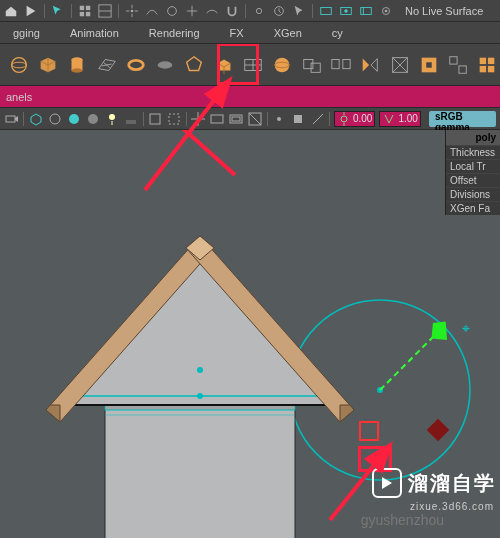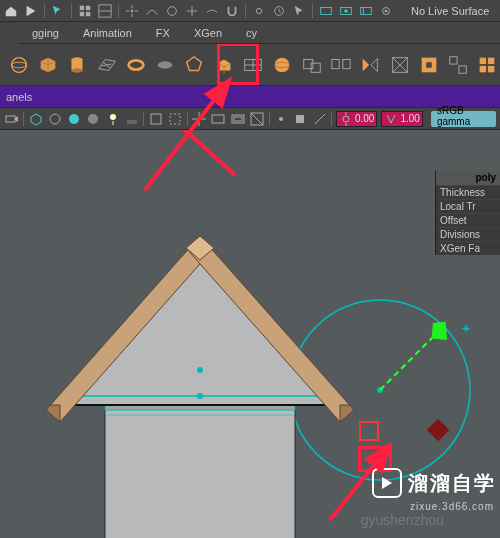--- a/index.html
+++ b/index.html
@@ -2,49 +2,49 @@
 <html><head>
 <meta charset="utf-8">
 <style>
   * { box-sizing: border-box; margin: 0; padding: 0; font-family: Arial, sans-serif; }
   body { background: #444; width: 500px; height: 538px; overflow: hidden; position: relative; color: #ccc; font-size: 11px; }
   .topbar { height: 22px; background: #444; border-bottom: 1px solid #2a2a2a; display: flex; align-items: center; padding: 0 4px; gap: 6px; }
   .topbar .sep { width:1px; height:14px; background:#666; }
   .i-sm { width:14px; height:14px; display:inline-flex; align-items:center; justify-content:center; color:#aaa; }
   .i-sm svg { width:14px; height:14px; }
   .cyan { color:#4cc; }
-  .live { color:#ccc; font-size:11px; margin-left:12px; }
-  .menubar { height: 22px; background:#444; border-bottom:1px solid #2a2a2a; display:flex; align-items:center; gap:2px; padding-left:2px;margin-left:19px;}
+  .live { color:#ccc; font-size:11px; margin-left:6px; }
+  .menubar { height: 22px; background:#444; border-bottom:1px solid #2a2a2a; display:flex; align-items:center; gap:8px; padding-left:2px;}
   .menubar .tab { padding:4px 10px 3px; color:#ccc; font-size:11px; border:1px solid transparent; border-radius:2px 2px 0 0; cursor:pointer; }
   .shelf { height: 42px; background:#444; border-bottom:1px solid #2a2a2a; display:flex; align-items:center; gap:4px; padding-left:6px; position:relative; overflow:hidden;}
   .shelf .btn { width:30px; height:30px; display:flex; align-items:center; justify-content:center; cursor:pointer; border-radius:2px; position:relative;}
   .shelf svg { width:22px; height:22px; }
   .hire { position:absolute; border:3px solid #ff2040; pointer-events:none; }
-  .panels { height: 22px; background:#4c1d95; border-bottom:1px solid #2a2a2a; display:flex; align-items:center; padding:0 6px; color:#ccc; font-size:11px;}
+  .panels { height: 22px; background:#be185d; border-bottom:1px solid #2a2a2a; display:flex; align-items:center; padding:0 6px; color:#ccc; font-size:11px;}
   .panelbar { height: 22px; background:#444; border-bottom:1px solid #2a2a2a; display:flex; align-items:center; gap:4px; padding:0 4px;}
   .panelbar .sm { width:18px; height:18px; display:flex; align-items:center; justify-content:center; cursor:pointer; }
   .panelbar svg { width:14px; height:14px;}
   .numbox { display:flex; align-items:center; gap:2px; background:#be185d; border:1px solid #222; height:16px; padding:0 2px;justify-content:center;}
   .numbox span { font-size:10px; color:#ddd; }
   .viewport { position:absolute; left:0; right:0; top:130px; bottom:0; background:#555b5d; overflow:hidden;}
   
-  .chbox { position:absolute; right:0; top:0; width:65px; background:#3a3a3a; color:#ccc; font-size:10px; border-left:1px solid #222;margin-top:40px; }
+  .chbox { position:absolute; right:0; top:0; width:55px; background:#3a3a3a; color:#ccc; font-size:10px; border-left:1px solid #222; }
   .chbox .hd { background:#555; padding:2px 4px; color:#000; font-weight:bold; text-align:right; }
   .chbox .row { padding:1px 4px; text-align:left; border-top:1px solid #444; white-space:nowrap; overflow:hidden;}
   
   .watermark { position:absolute; right:4px; bottom:40px; display:flex; align-items:center; gap:6px; color:#fff; font-size:20px; font-weight:bold; letter-spacing:2px; }
   .watermark .play { width:30px;height:30px;border:2px solid #fff; border-radius:6px; display:flex; align-items:center; justify-content:center;}
   .watermark .play div{ width:0;height:0; border-left:10px solid #fff; border-top:6px solid transparent; border-bottom:6px solid transparent;}
   .wsub { position:absolute; right:6px; bottom:26px; font-size:10px; color:#ccc; letter-spacing:1px;}
   
   .arrow { position:absolute; pointer-events:none; }
   
   .axis-you { position:absolute; right:30px; top:190px; color:#0cc; font-size:14px;}
   .faded-status { position:absolute; right:56px; bottom:10px; color:#777; font-size:14px; }
-  .srgb { height:16px; padding:0 6px; font-size:10px; color:#000; background:#71b7c6; display:flex; align-items:flex-end; border-radius:2px; margin-left:4px;}
+  .srgb { height:16px; padding:0 6px; font-size:10px; color:#000; background:#71b7c6; display:flex; align-items:flex-start; border-radius:2px; margin-left:4px;font-weight:bold;}
 </style>
 </head>
 <body>
 
 <div class="topbar">
   <span class="i-sm">
       <svg viewBox="0 0 16 16">
         <path fill="#ccc" d="M2 8l6-5 6 5v6H2z"></path>
       </svg>
     </span>
@@ -150,20 +150,21 @@
         <circle cx="8" cy="8" r="4" fill="none" stroke="#aaa"></circle>
         <circle cx="8" cy="8" r="1.5" fill="#aaa"></circle>
       </svg>
     </span>
   <span class="live">No Live Surface</span>
 </div>
 
 <div class="menubar">
   <div class="tab">gging</div>
   <div class="tab">Animation</div>
+  <div class="tab">Rendering</div>
   <div class="tab">FX</div>
   <div class="tab">XGen</div>
   <div class="tab">cy</div>
 </div>
 
 <div class="shelf">
   <div class="btn">
       <svg viewBox="0 0 24 24">
         <circle cx="12" cy="12" r="8" fill="none" stroke="#e9a04e" stroke-width="1.5"></circle>
         <ellipse cx="12" cy="12" rx="8" ry="3" fill="none" stroke="#e9a04e"></ellipse>

